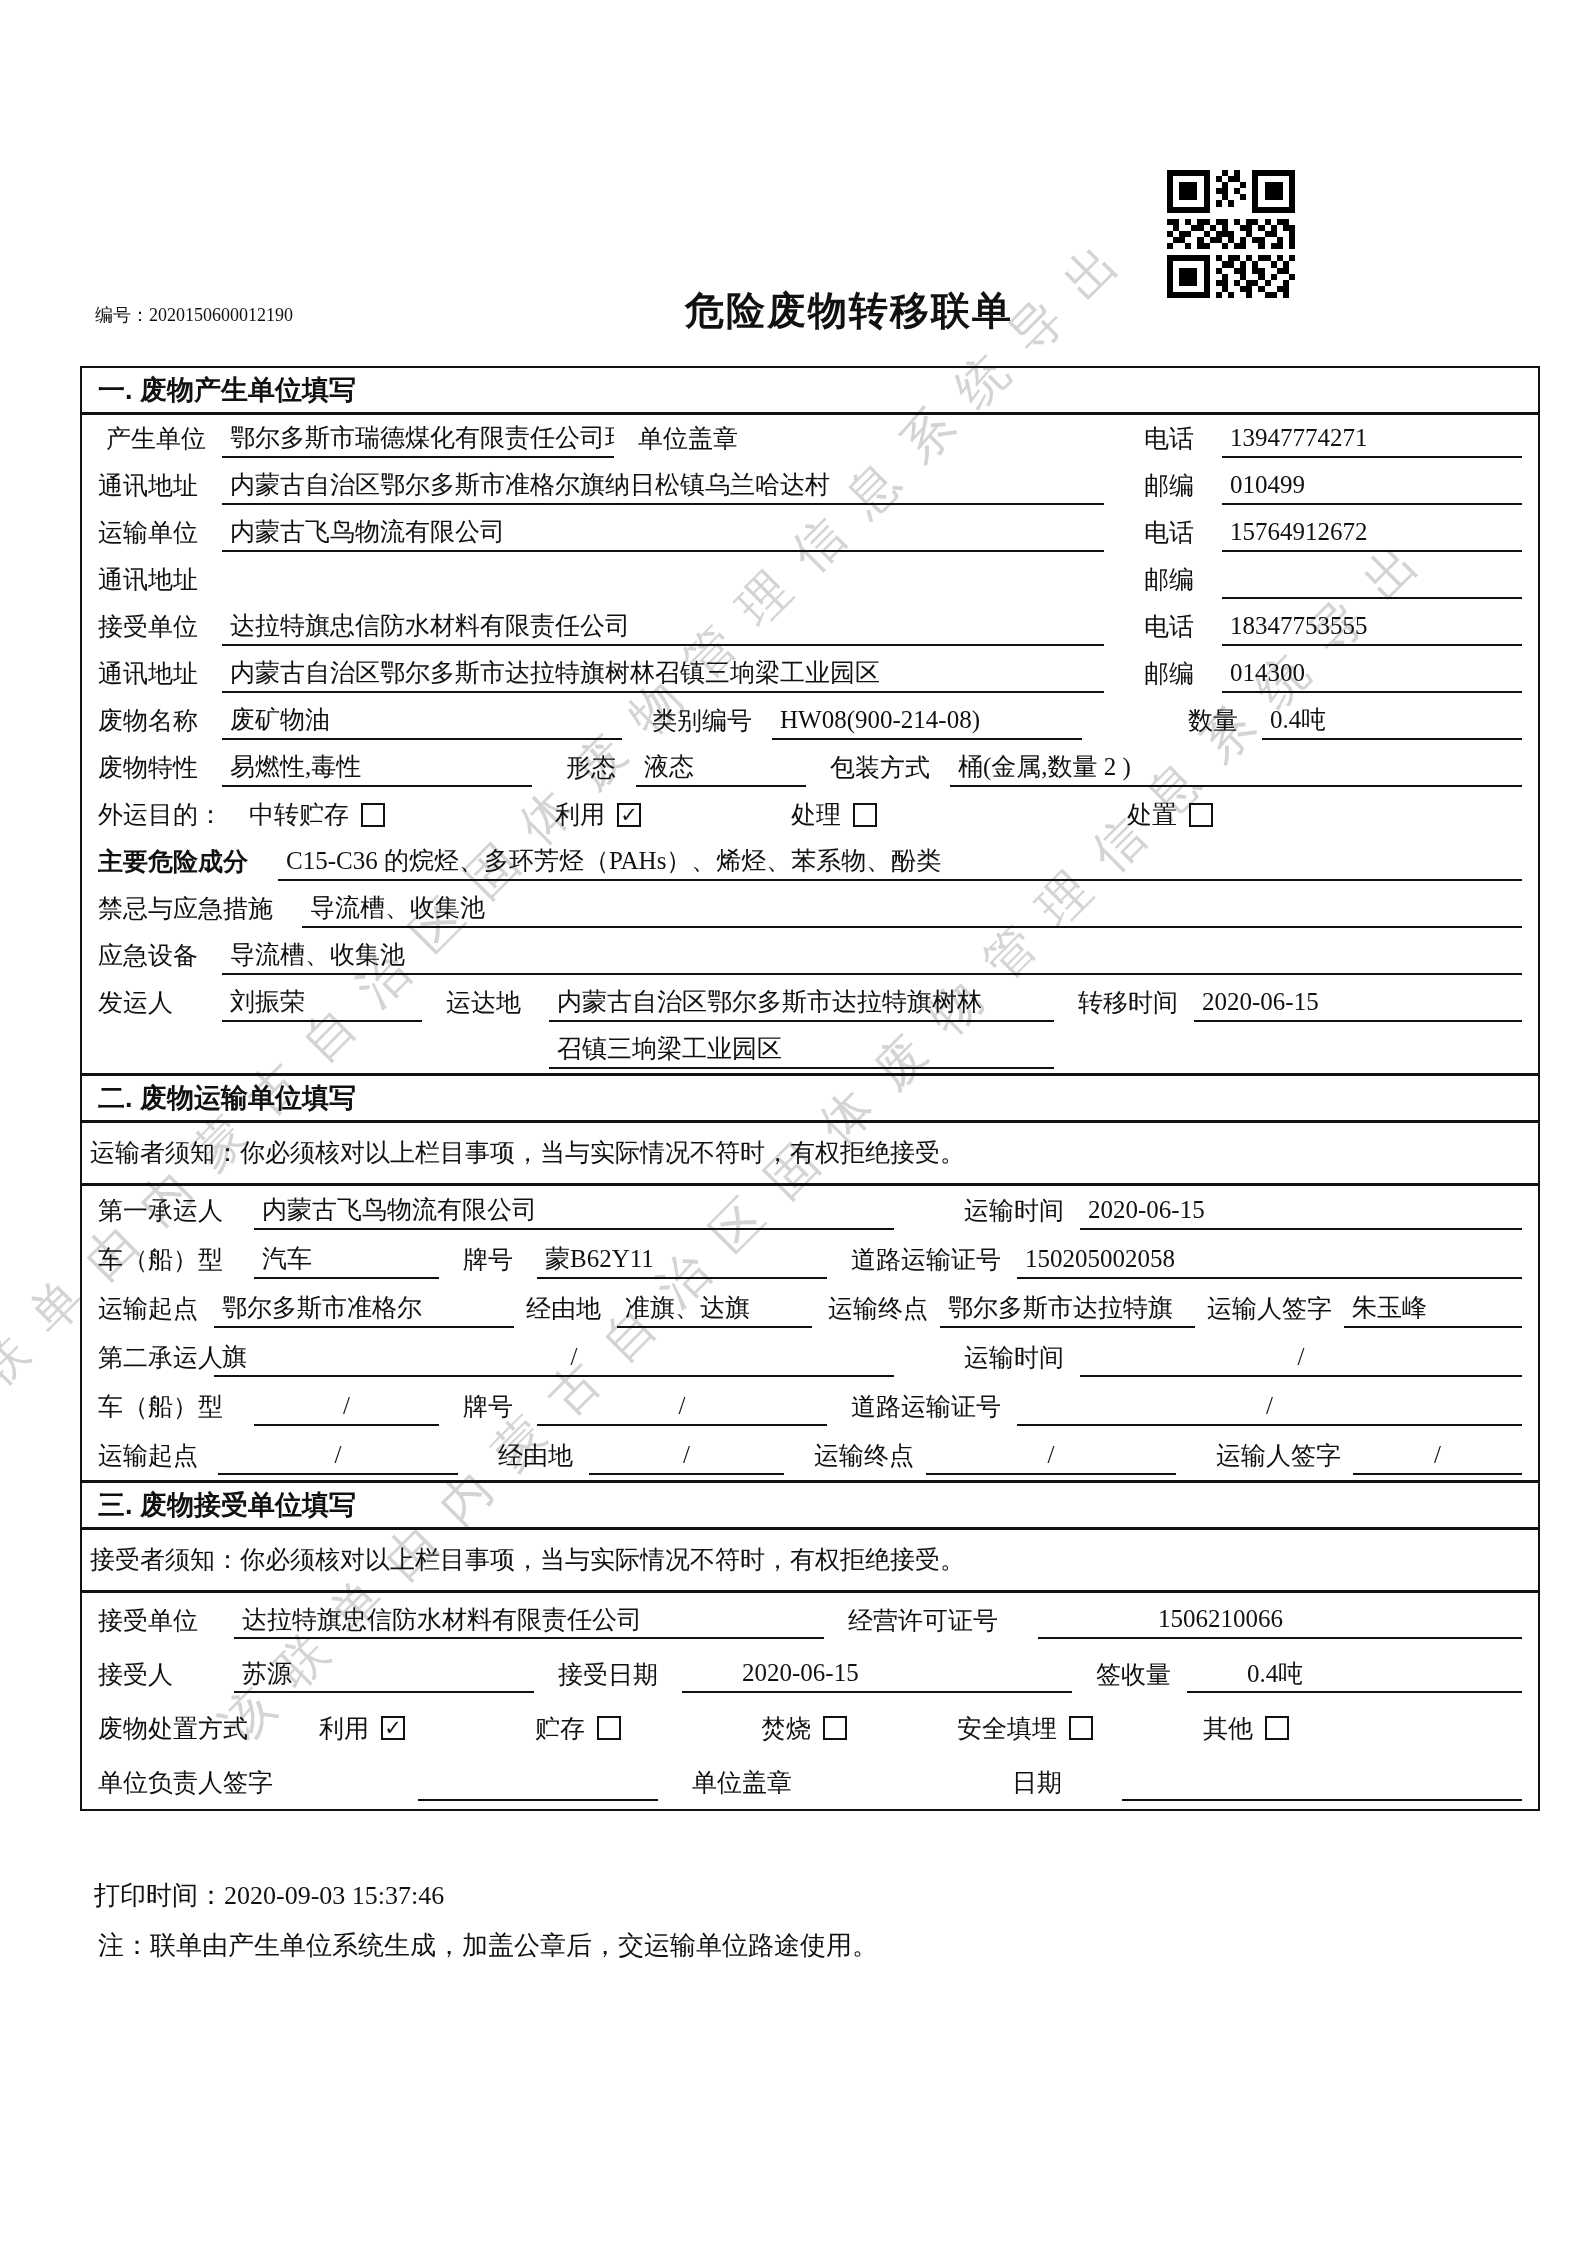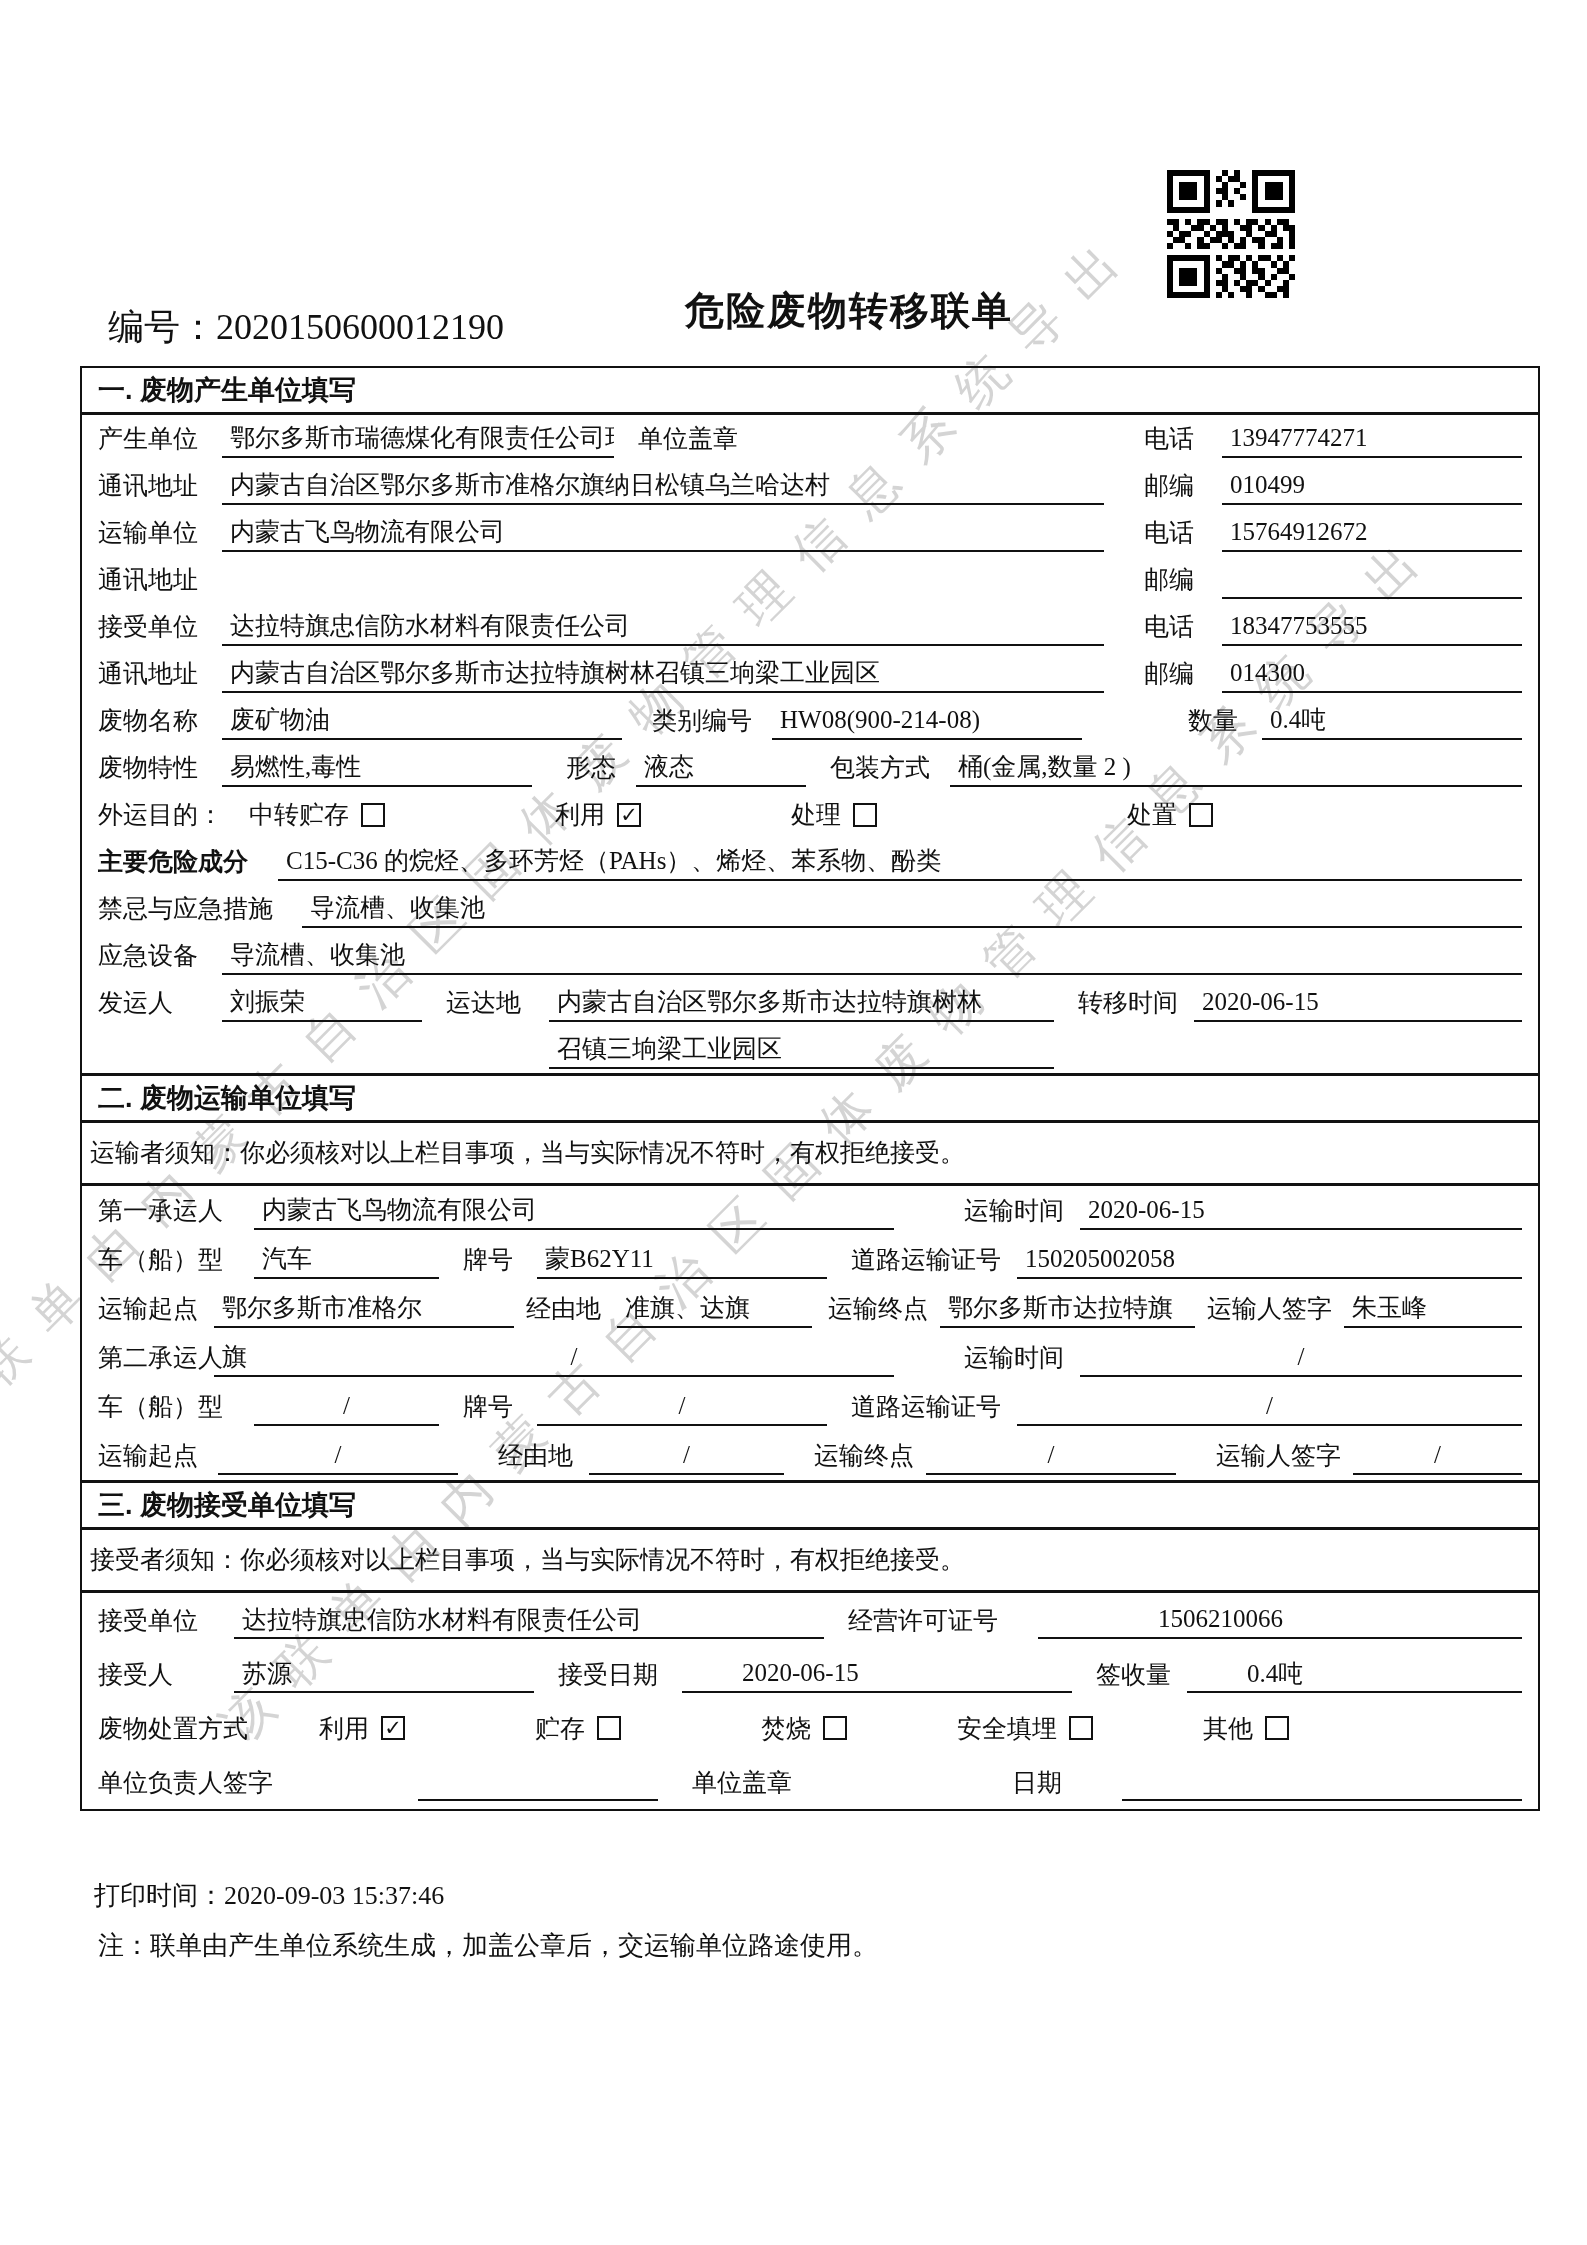--- a/index.html
+++ b/index.html
@@ -8,21 +8,21 @@
     font-family:"Liberation Serif","DejaVu Serif",serif;color:#111;
   }
   
   .wm{
     position:absolute;white-space:nowrap;pointer-events:none;
     font-size:50px;letter-spacing:27px;color:#9a9a9a;opacity:.42;
     transform:rotate(-45deg);transform-origin:left center;z-index:0;
     font-family:"Liberation Serif","DejaVu Serif",serif;
   }
   
-  .serial{position:absolute;left:95px;top:303px;font-size:36px;z-index:2;margin-left:13px;}
+  .serial{position:absolute;left:95px;top:303px;font-size:18px;z-index:2;}
   .doc-title{
     position:absolute;left:685px;top:284px;font-size:39px;font-weight:bold;z-index:2;
     font-family:"Liberation Sans","DejaVu Sans",sans-serif;letter-spacing:2px;
   }
   .qr{position:absolute;left:1167px;top:170px;width:128px;height:128px;z-index:2;}
   
   .form{
     position:absolute;left:80px;top:366px;width:1460px;z-index:1;
     border:2px solid #111;box-sizing:border-box;background:transparent;
   }
@@ -169,21 +169,21 @@
       <rect x="19" y="20" width="1" height="1"></rect>
   </g>
 </svg>
 
 <div class="form">
 
   <div class="s1">
     <div class="sec-head">一. 废物产生单位填写</div>
 
     <div class="row">
-      <span class="lbl" style="width:108px;">产生单位</span>
+      <span class="lbl" style="width:108px;text-align:right;">产生单位</span>
       <span class="fill" style="width:392px;margin-left:16px;">鄂尔多斯市瑞德煤化有限责任公司瑞德煤矿</span>
       <span class="lbl" style="margin-left:24px;">单位盖章</span>
       <span class="rgroup">
         <span class="lbl">电话</span>
         <span class="fill" style="width:300px;margin-left:28px;">13947774271</span>
       </span>
     </div>
 
     <div class="row">
       <span class="lbl" style="width:108px;">通讯地址</span>

